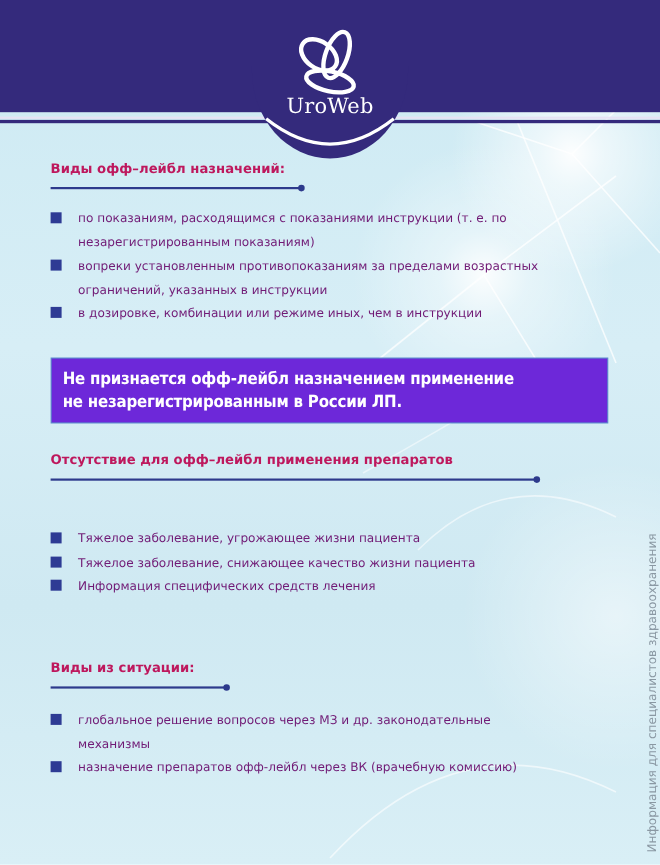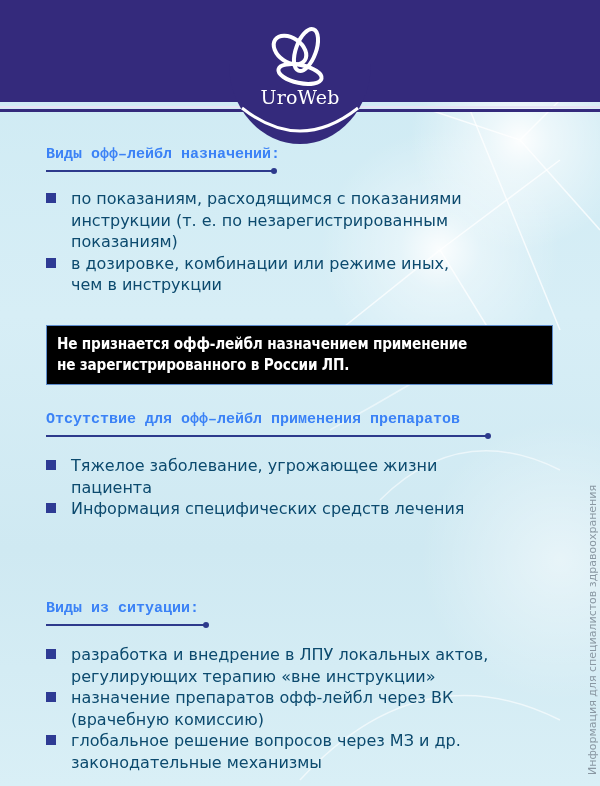--- a/index.html
+++ b/index.html
@@ -14,28 +14,28 @@
   }
   .rays { position:absolute; inset:0; pointer-events:none; }
   .header { position:absolute; left:0; top:0; width:600px; height:102px; background:#342a7c; }
   .header-line { position:absolute; left:0; width:600px; height:2px; background:#e6e3f4; top:106px; }
   .header-line2 { position:absolute; left:0; width:600px; height:3px; background:#342a7c; top:109px; }
   .dome { position:absolute; left:229px; top:60px; width:142px; height:84px;
     background:#342a7c; border-radius:0 0 71px 71px / 0 0 80px 80px; }
   .logo { position:absolute; left:262px; top:22px; width:76px; height:70px; }
   .logo-text { position:absolute; left:0; top:86px; width:600px; text-align:center;
     font-family:"DejaVu Serif","Liberation Serif", serif; color:#fff; font-size:19px; letter-spacing:0.2px; }
-  .section-title { position:absolute; left:46px; color:#3b82f6; font-weight:bold; font-size:15px;font-family:Liberation Mono, monospace; }
+  .section-title { position:absolute; left:46px; color:#be185d; font-weight:bold; font-size:12px; }
   .underline { position:absolute; left:46px; height:2px; background:#2d3a8c; }
   .underline::after { content:""; position:absolute; right:-3px; top:-2px; width:6px; height:6px;
     border-radius:50%; background:#2d3a8c; }
   ul.list { position:absolute; left:46px; margin:0; padding:0; list-style:none; width:500px; }
-  ul.list li { position:relative; padding-left:25px; font-size:16px; line-height:21.5px; color:#0c4a6e; }
+  ul.list li { position:relative; padding-left:25px; font-size:11px; line-height:21.5px; color:#701a75; }
   ul.list li .bullet { position:absolute; left:0; top:5px; width:10px; height:10px; background:#2e3b94; }
-  .callout { position:absolute; left:47px; top:326px; width:505px; height:58px; background:#000000;
+  .callout { position:absolute; left:47px; top:326px; width:505px; height:58px; background:#6d28d9;
     box-shadow:0 0 0 1px #5d8ccc; }
   .callout-text { position:absolute; left:10px; top:8px; color:#fff; font-weight:bold; font-size:15.2px;
     line-height:21px; font-family:"DejaVu Sans Condensed","DejaVu Sans", sans-serif; letter-spacing:-0.2px;}
   .side-note { position:absolute; left:586px; top:775px; transform:rotate(-90deg); transform-origin:0 0;
     color:#8a98a3; font-size:11px; white-space:nowrap; }
 </style>
 </head>
 <body>
 
 <div class="bg"></div>
@@ -67,38 +67,39 @@
 </svg>
 <div class="logo-text">UroWeb</div>
 <svg style="position:absolute;left:236px;top:104px" width="128" height="40">
   <path d="M6 4 Q64 50 122 4" fill="none" stroke="#ffffff" stroke-width="3"></path>
 </svg>
 
 <div class="section-title" style="top:146px">Виды офф–лейбл назначений:</div>
 <div class="underline" style="top:170px;width:228px"></div>
 <ul class="list" style="top:188px">
   <li><span class="bullet"></span><span>по показаниям, расходящимся с показаниями инструкции (т. е. по незарегистрированным показаниям)</span></li>
+  <li><span class="bullet"></span><span>вопреки установленным противопоказаниям за пределами возрастных ограничений, указанных в инструкции</span></li>
   <li style="width:380px"><span class="bullet"></span><span>в дозировке, комбинации или режиме иных, чем в инструкции</span></li>
 </ul>
 
 <div class="callout">
   <div class="callout-text">
     <div>Не признается офф-лейбл назначением применение</div>
-    <div>не зарегистрированного в России ЛП.</div>
+    <div>не незарегистрированным в России ЛП.</div>
   </div>
 </div>
 
 <div class="section-title" style="top:411px">Отсутствие для офф–лейбл применения препаратов</div>
 <div class="underline" style="top:435px;width:442px"></div>
-<ul class="list" style="top:455px;width:470px">
+<ul class="list" style="top:479px;width:470px">
   <li><span class="bullet"></span><span>Тяжелое заболевание, угрожающее жизни пациента</span></li>
+  <li><span class="bullet"></span><span>Тяжелое заболевание, снижающее качество жизни пациента</span></li>
   <li><span class="bullet"></span><span>Информация специфических средств лечения</span></li>
 </ul>
 
 <div class="section-title" style="top:600px">Виды из ситуации:</div>
 <div class="underline" style="top:624px;width:160px"></div>
 <ul class="list" style="top:644px;width:490px">
-  <li style="width:420px"><span class="bullet"></span><span>разработка и внедрение в ЛПУ локальных актов, регулирующих терапию «вне инструкции»</span></li>
+  <li style="width:400px"><span class="bullet"></span><span>глобальное решение вопросов через МЗ и др. законодательные механизмы</span></li>
   <li><span class="bullet"></span><span>назначение препаратов офф-лейбл через ВК (врачебную комиссию)</span></li>
-  <li style="width:400px"><span class="bullet"></span><span>глобальное решение вопросов через МЗ и др. законодательные механизмы</span></li>
 </ul>
 
 <div class="side-note">Информация для специалистов здравоохранения</div>
 
 </body></html>

